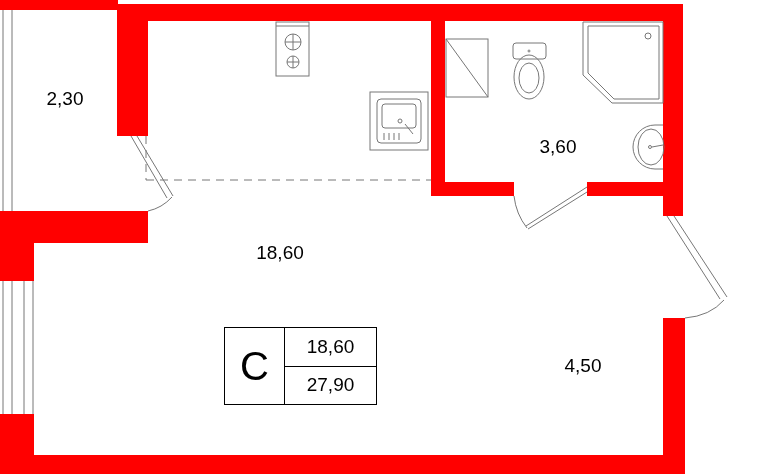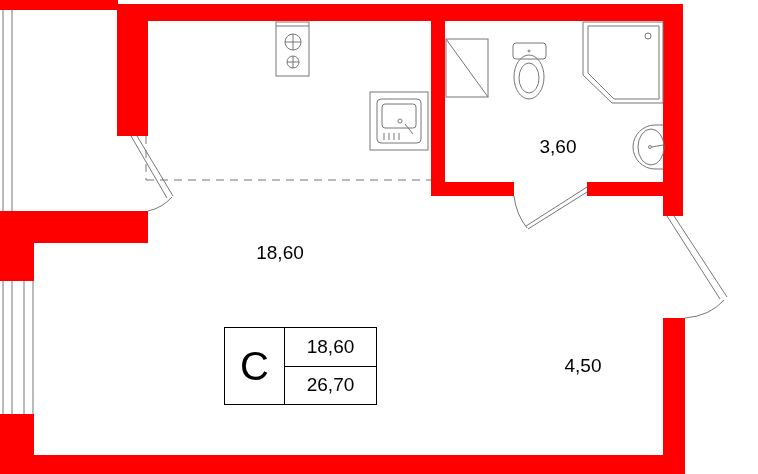--- a/index.html
+++ b/index.html
@@ -98,24 +98,25 @@
     <line x1="526" y1="226" x2="587" y2="187"></line>
     <line x1="528" y1="229" x2="587" y2="192"></line>
 
     <line x1="667" y1="216" x2="720" y2="299"></line>
     <line x1="674" y1="216" x2="727" y2="297"></line>
     <path d="M685 318 Q710 316 724 300"></path>
   </g>
 </svg>
 
 <div class="lbl" style="left:20px; top:88px; width:90px;">
+  <div>2,30</div>
 </div>
 <div class="lbl" style="left:240px; top:242px; width:80px;">18,60</div>
 <div class="lbl" style="left:518px; top:136px; width:80px;">3,60</div>
 <div class="lbl" style="left:543px; top:355px; width:80px;">4,50</div>
 
 <div class="legend">
   <div class="type">С</div>
   <div class="vals">
     <div class="v">18,60</div>
-    <div class="v">26,70</div>
+    <div class="v">27,90</div>
   </div>
 </div>
 
 </body></html>

